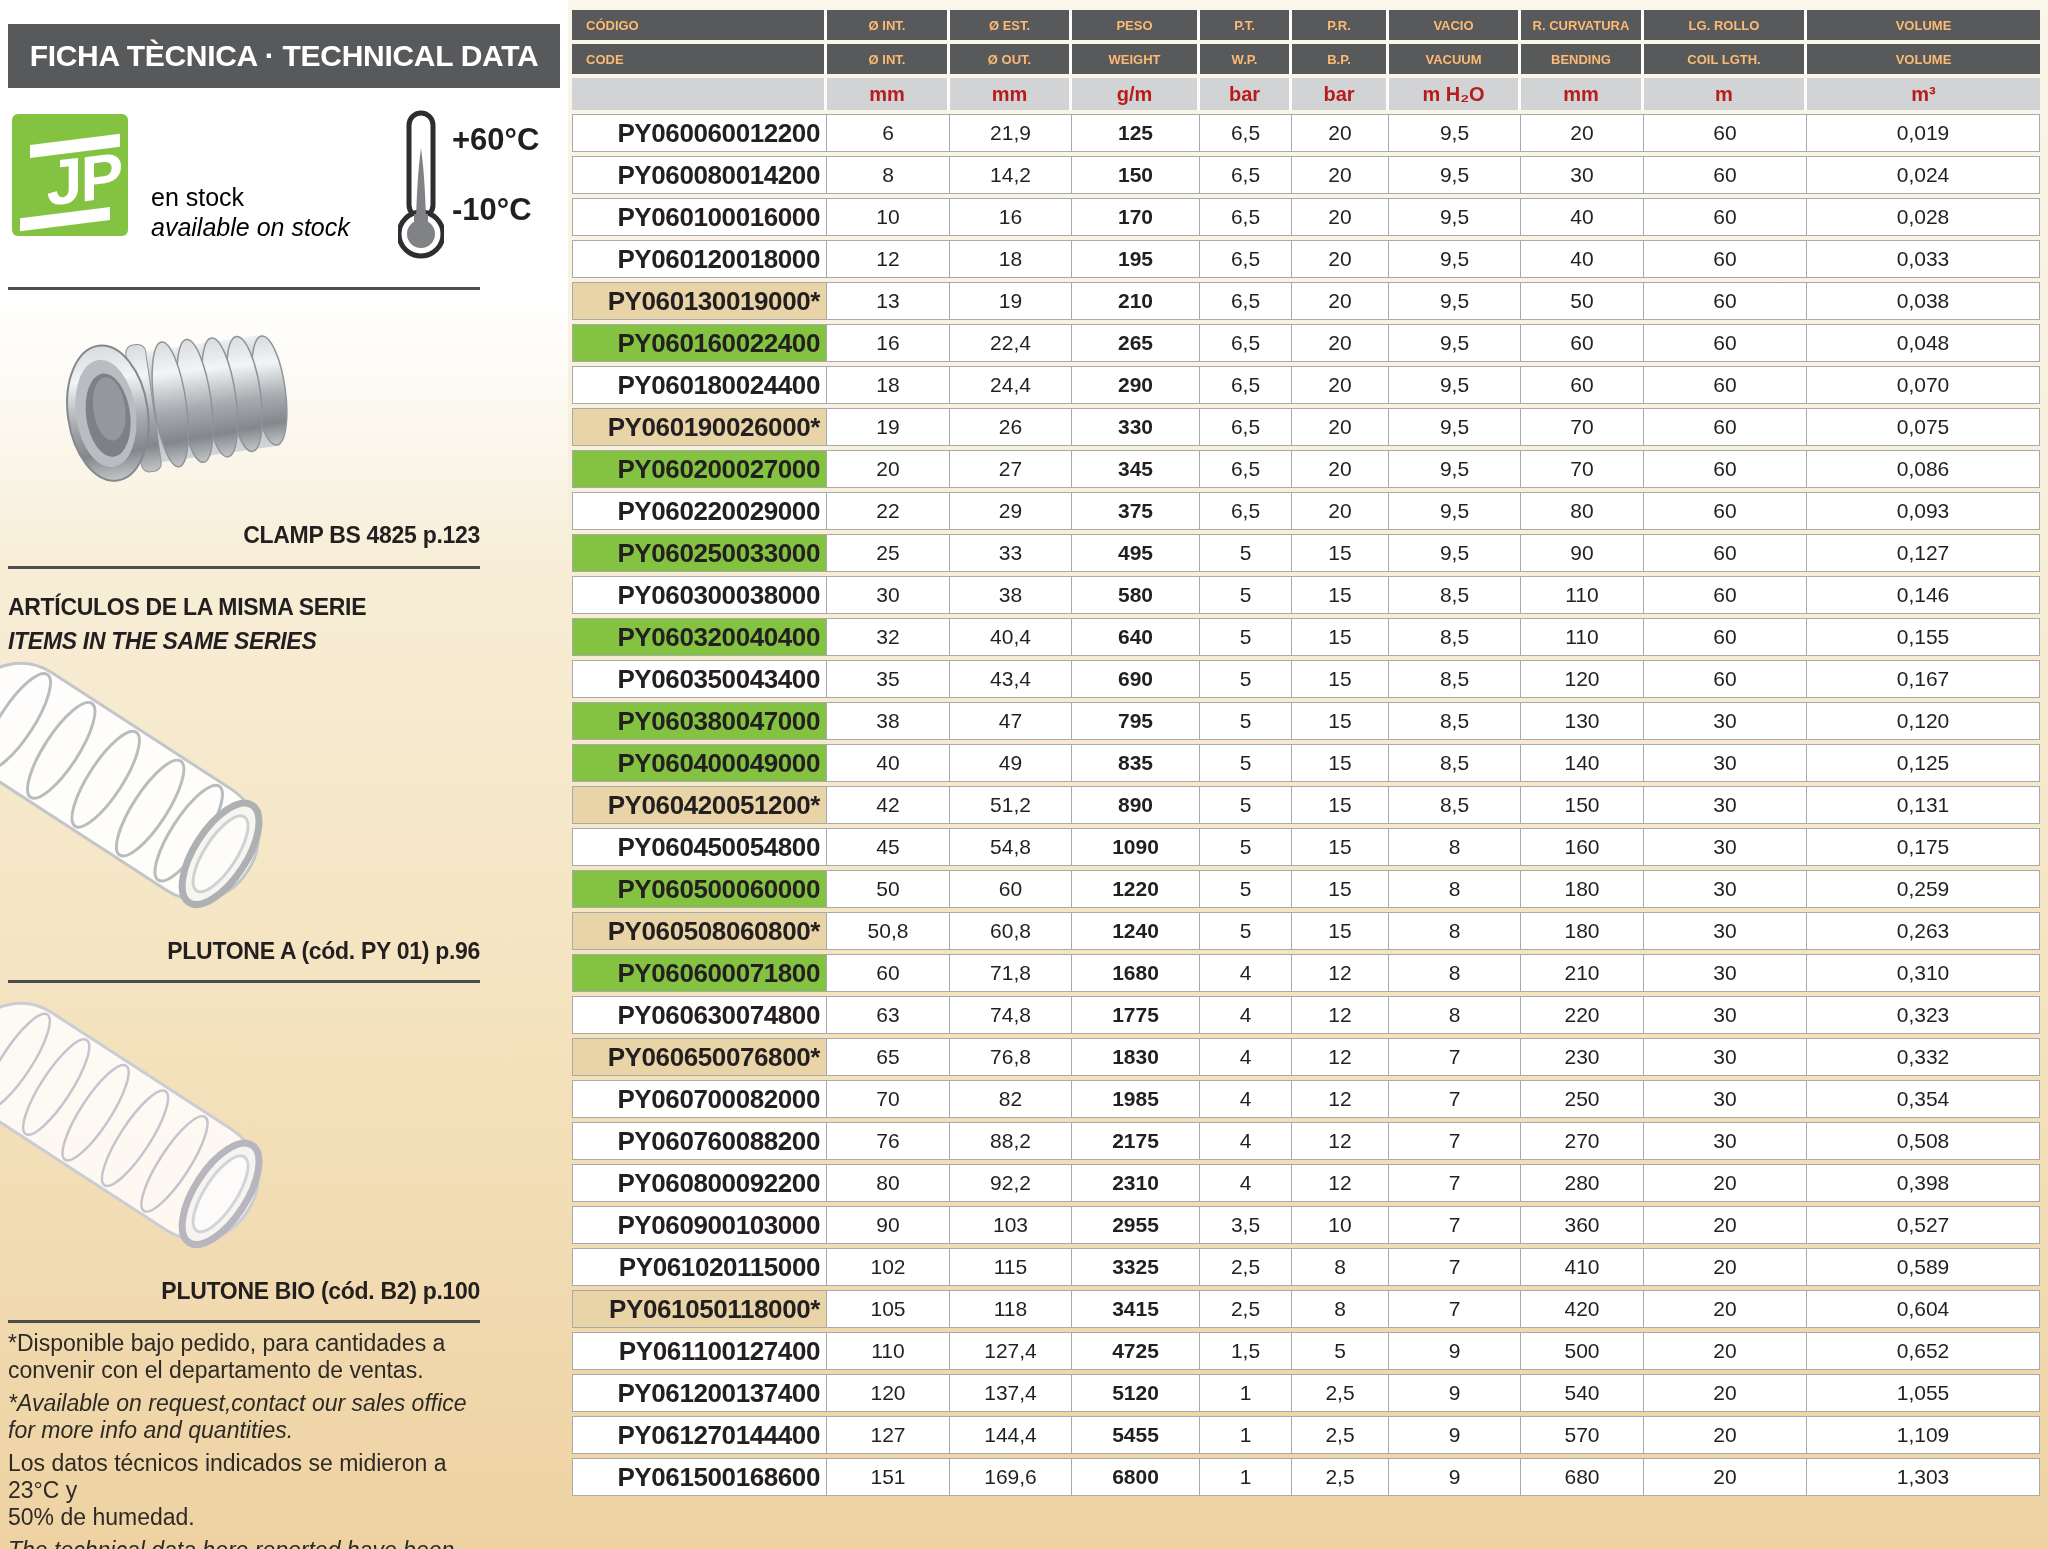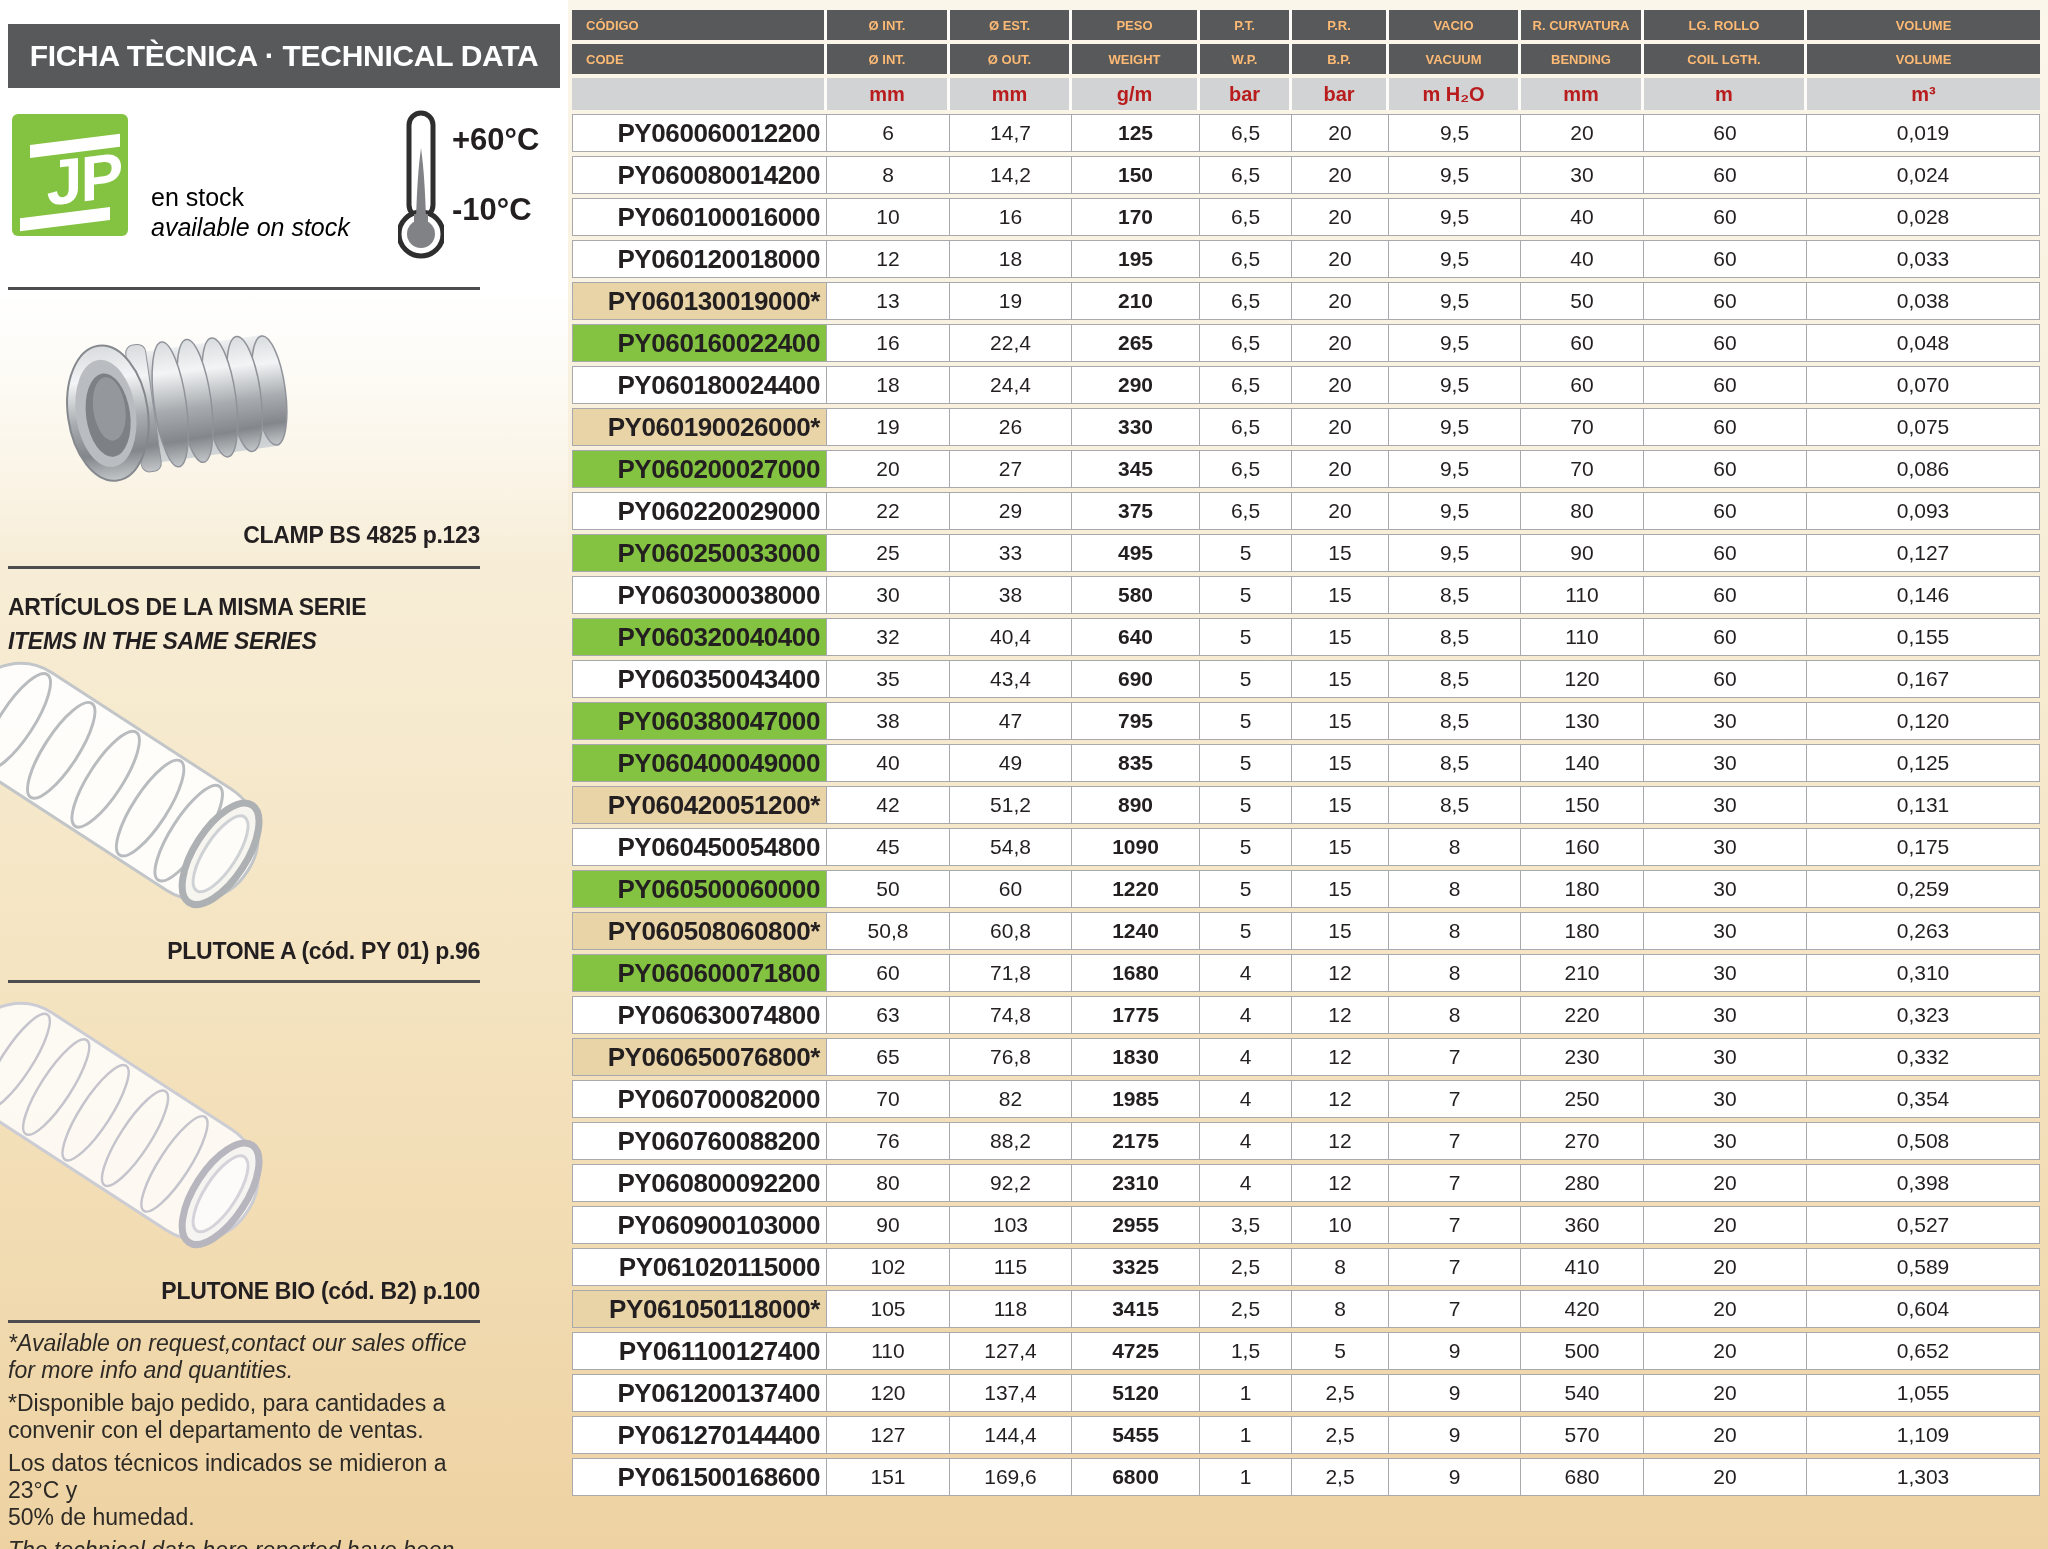--- a/index.html
+++ b/index.html
@@ -157,24 +157,24 @@
       </g>
       <ellipse cx="238" cy="135" rx="26" ry="58" fill="#f6f4f1" stroke="#b7b6bf" stroke-width="7"></ellipse>
       <ellipse cx="238" cy="135" rx="16" ry="44" fill="#fcfbfa" stroke="#d4d3da" stroke-width="3"></ellipse>
     </g>
   </svg>
   <div class="caption" style="top:1278px">PLUTONE BIO (cód. B2) p.100</div>
 
   <div class="rule" style="top:1320px"></div>
 
   <div class="footnotes">
+      <div class="footnote">*Disponible bajo pedido, para cantidades a
+ convenir con el departamento de ventas.</div>
       <div class="footnote it">*Available on request,contact our sales office
  for more info and quantities.</div>
-      <div class="footnote">*Disponible bajo pedido, para cantidades a
- convenir con el departamento de ventas.</div>
       <div class="footnote">Los datos técnicos indicados se midieron a 23°C y
 50% de humedad.</div>
       <div class="footnote it">The technical data here reported have been
 measured at 23°C with 50% umidity.</div>
     </div>
 </div>
 
 <table class="data-table">
   <colgroup>
       <col style="width: 255px;">
@@ -223,21 +223,21 @@
         <td>m H₂O</td>
         <td>mm</td>
         <td>m</td>
         <td>m³</td>
       </tr>
   </thead>
   <tbody>
       <tr>
         <td>PY060060012200</td>
         <td>6</td>
-        <td>14,7</td>
+        <td>21,9</td>
         <td class="w">125</td>
         <td>6,5</td>
         <td>20</td>
         <td>9,5</td>
         <td>20</td>
         <td>60</td>
         <td>0,019</td>
       </tr>
       <tr>
         <td>PY060080014200</td>

